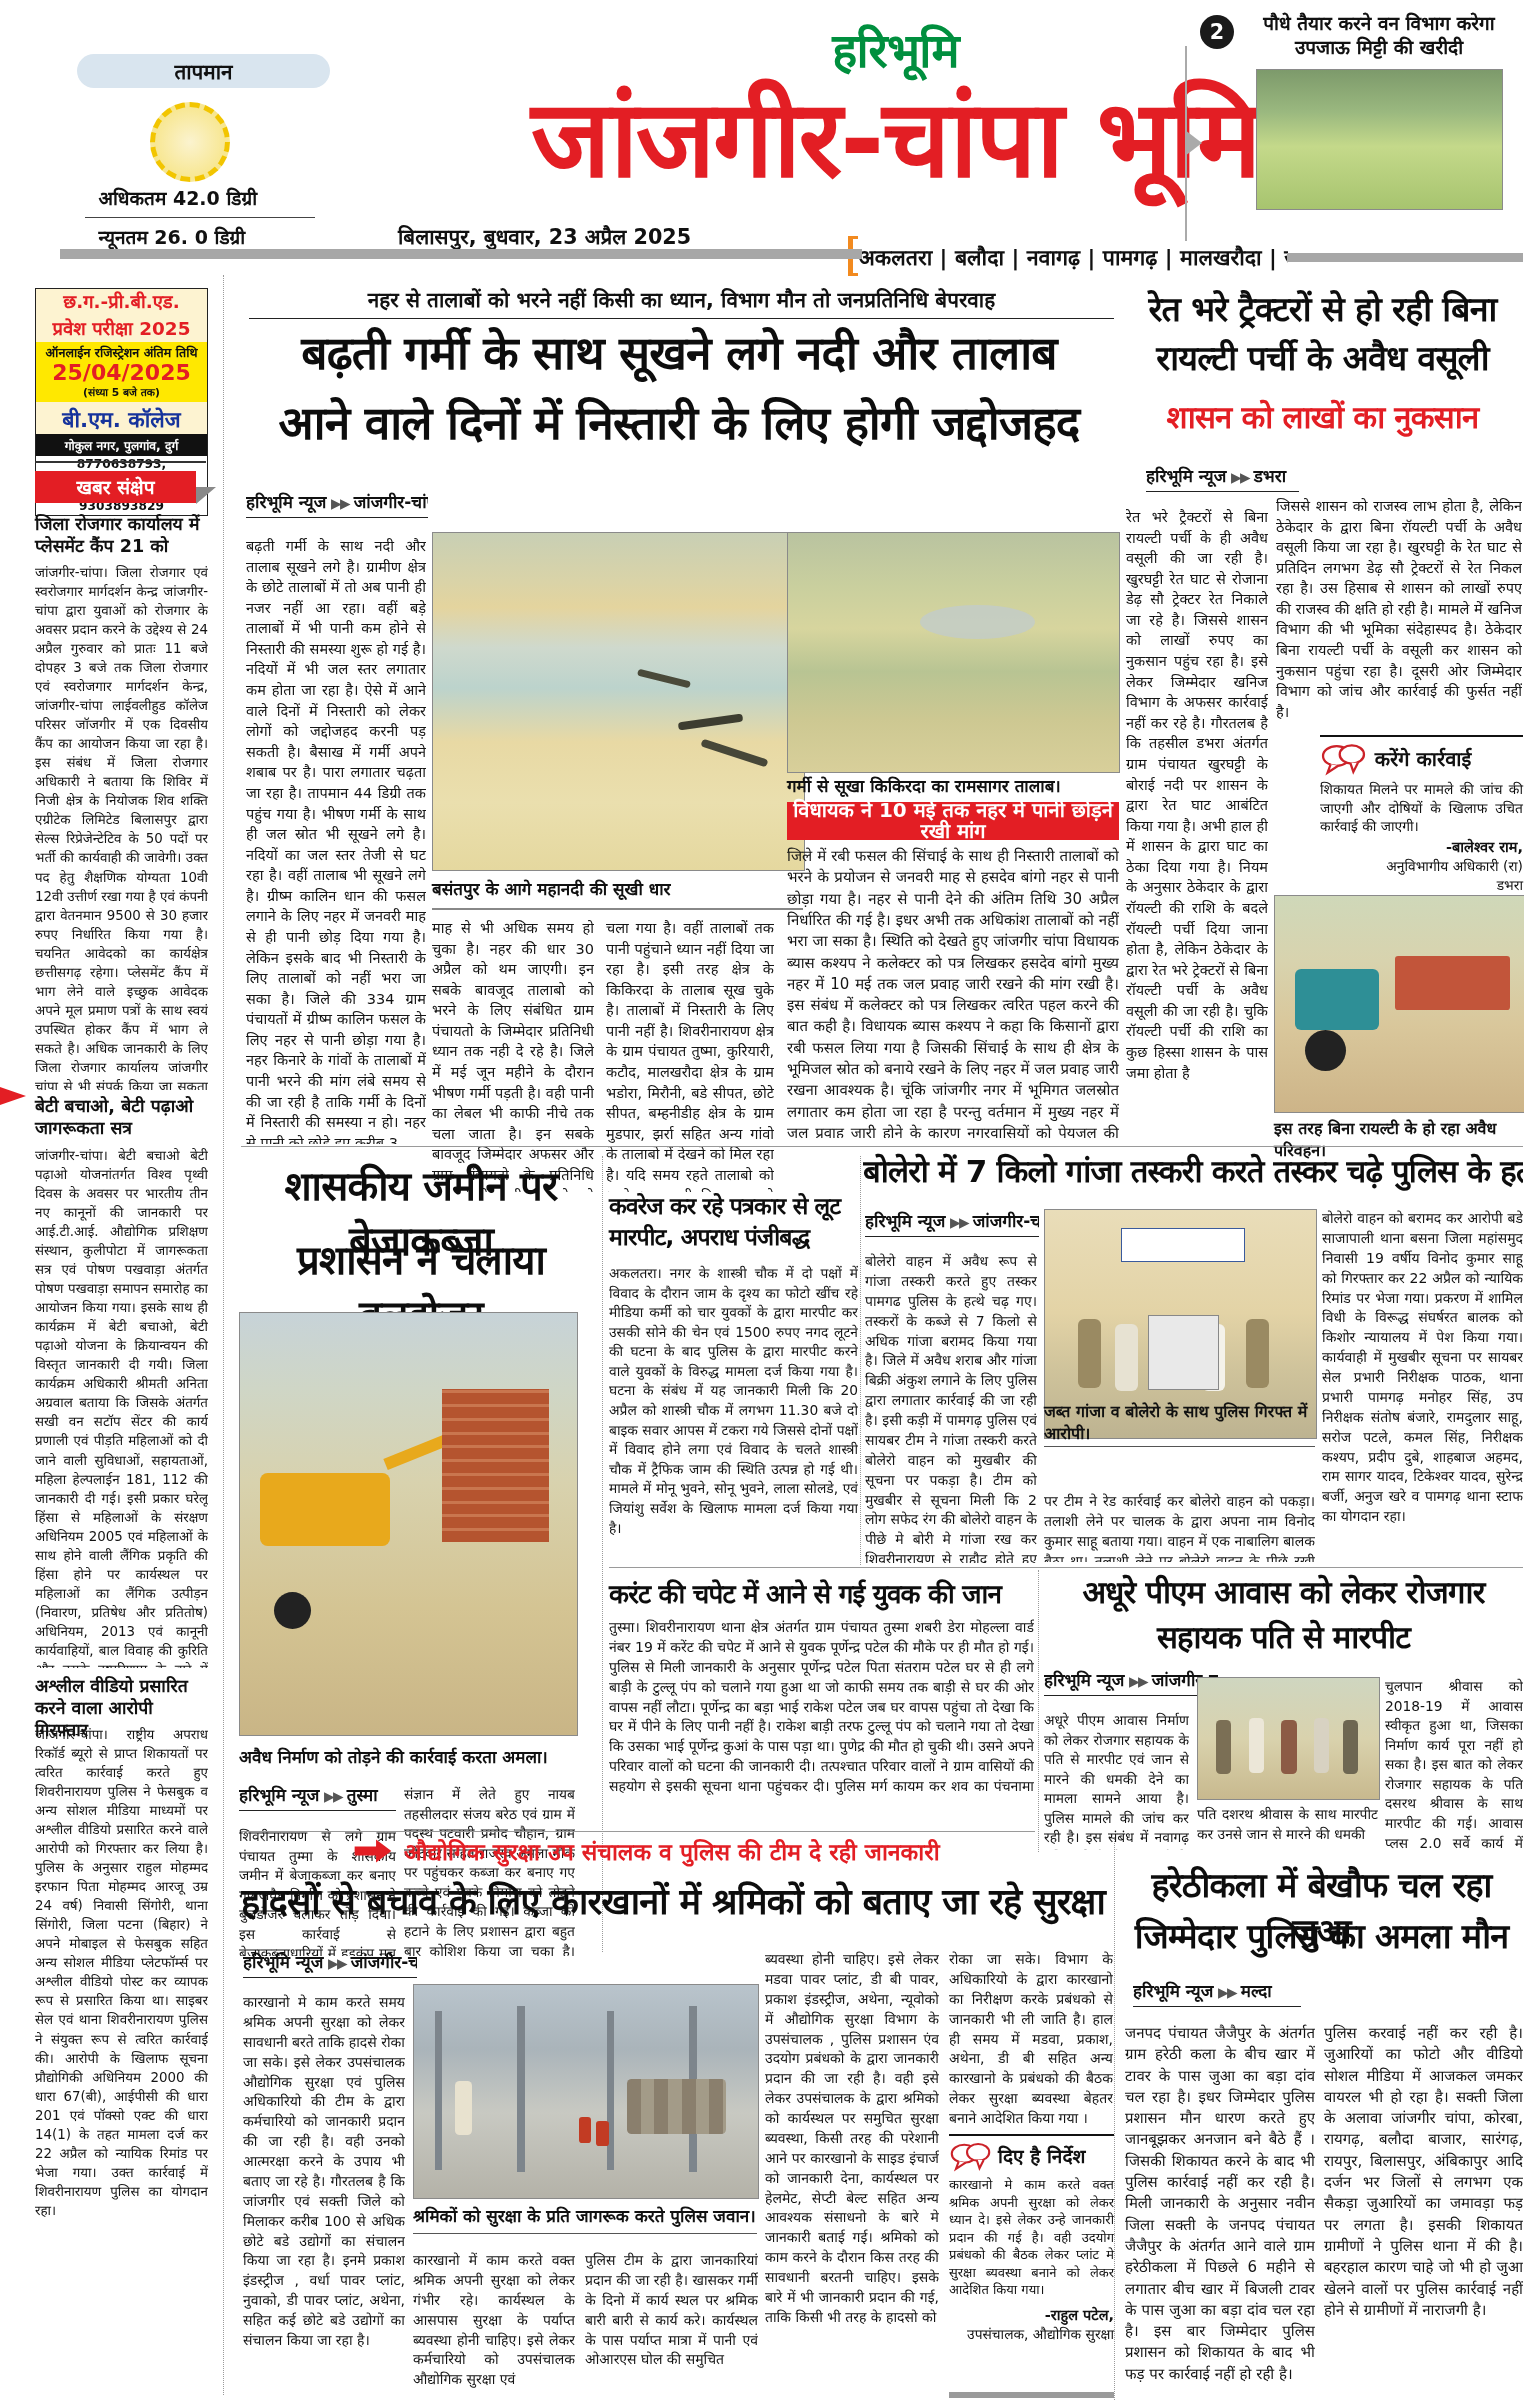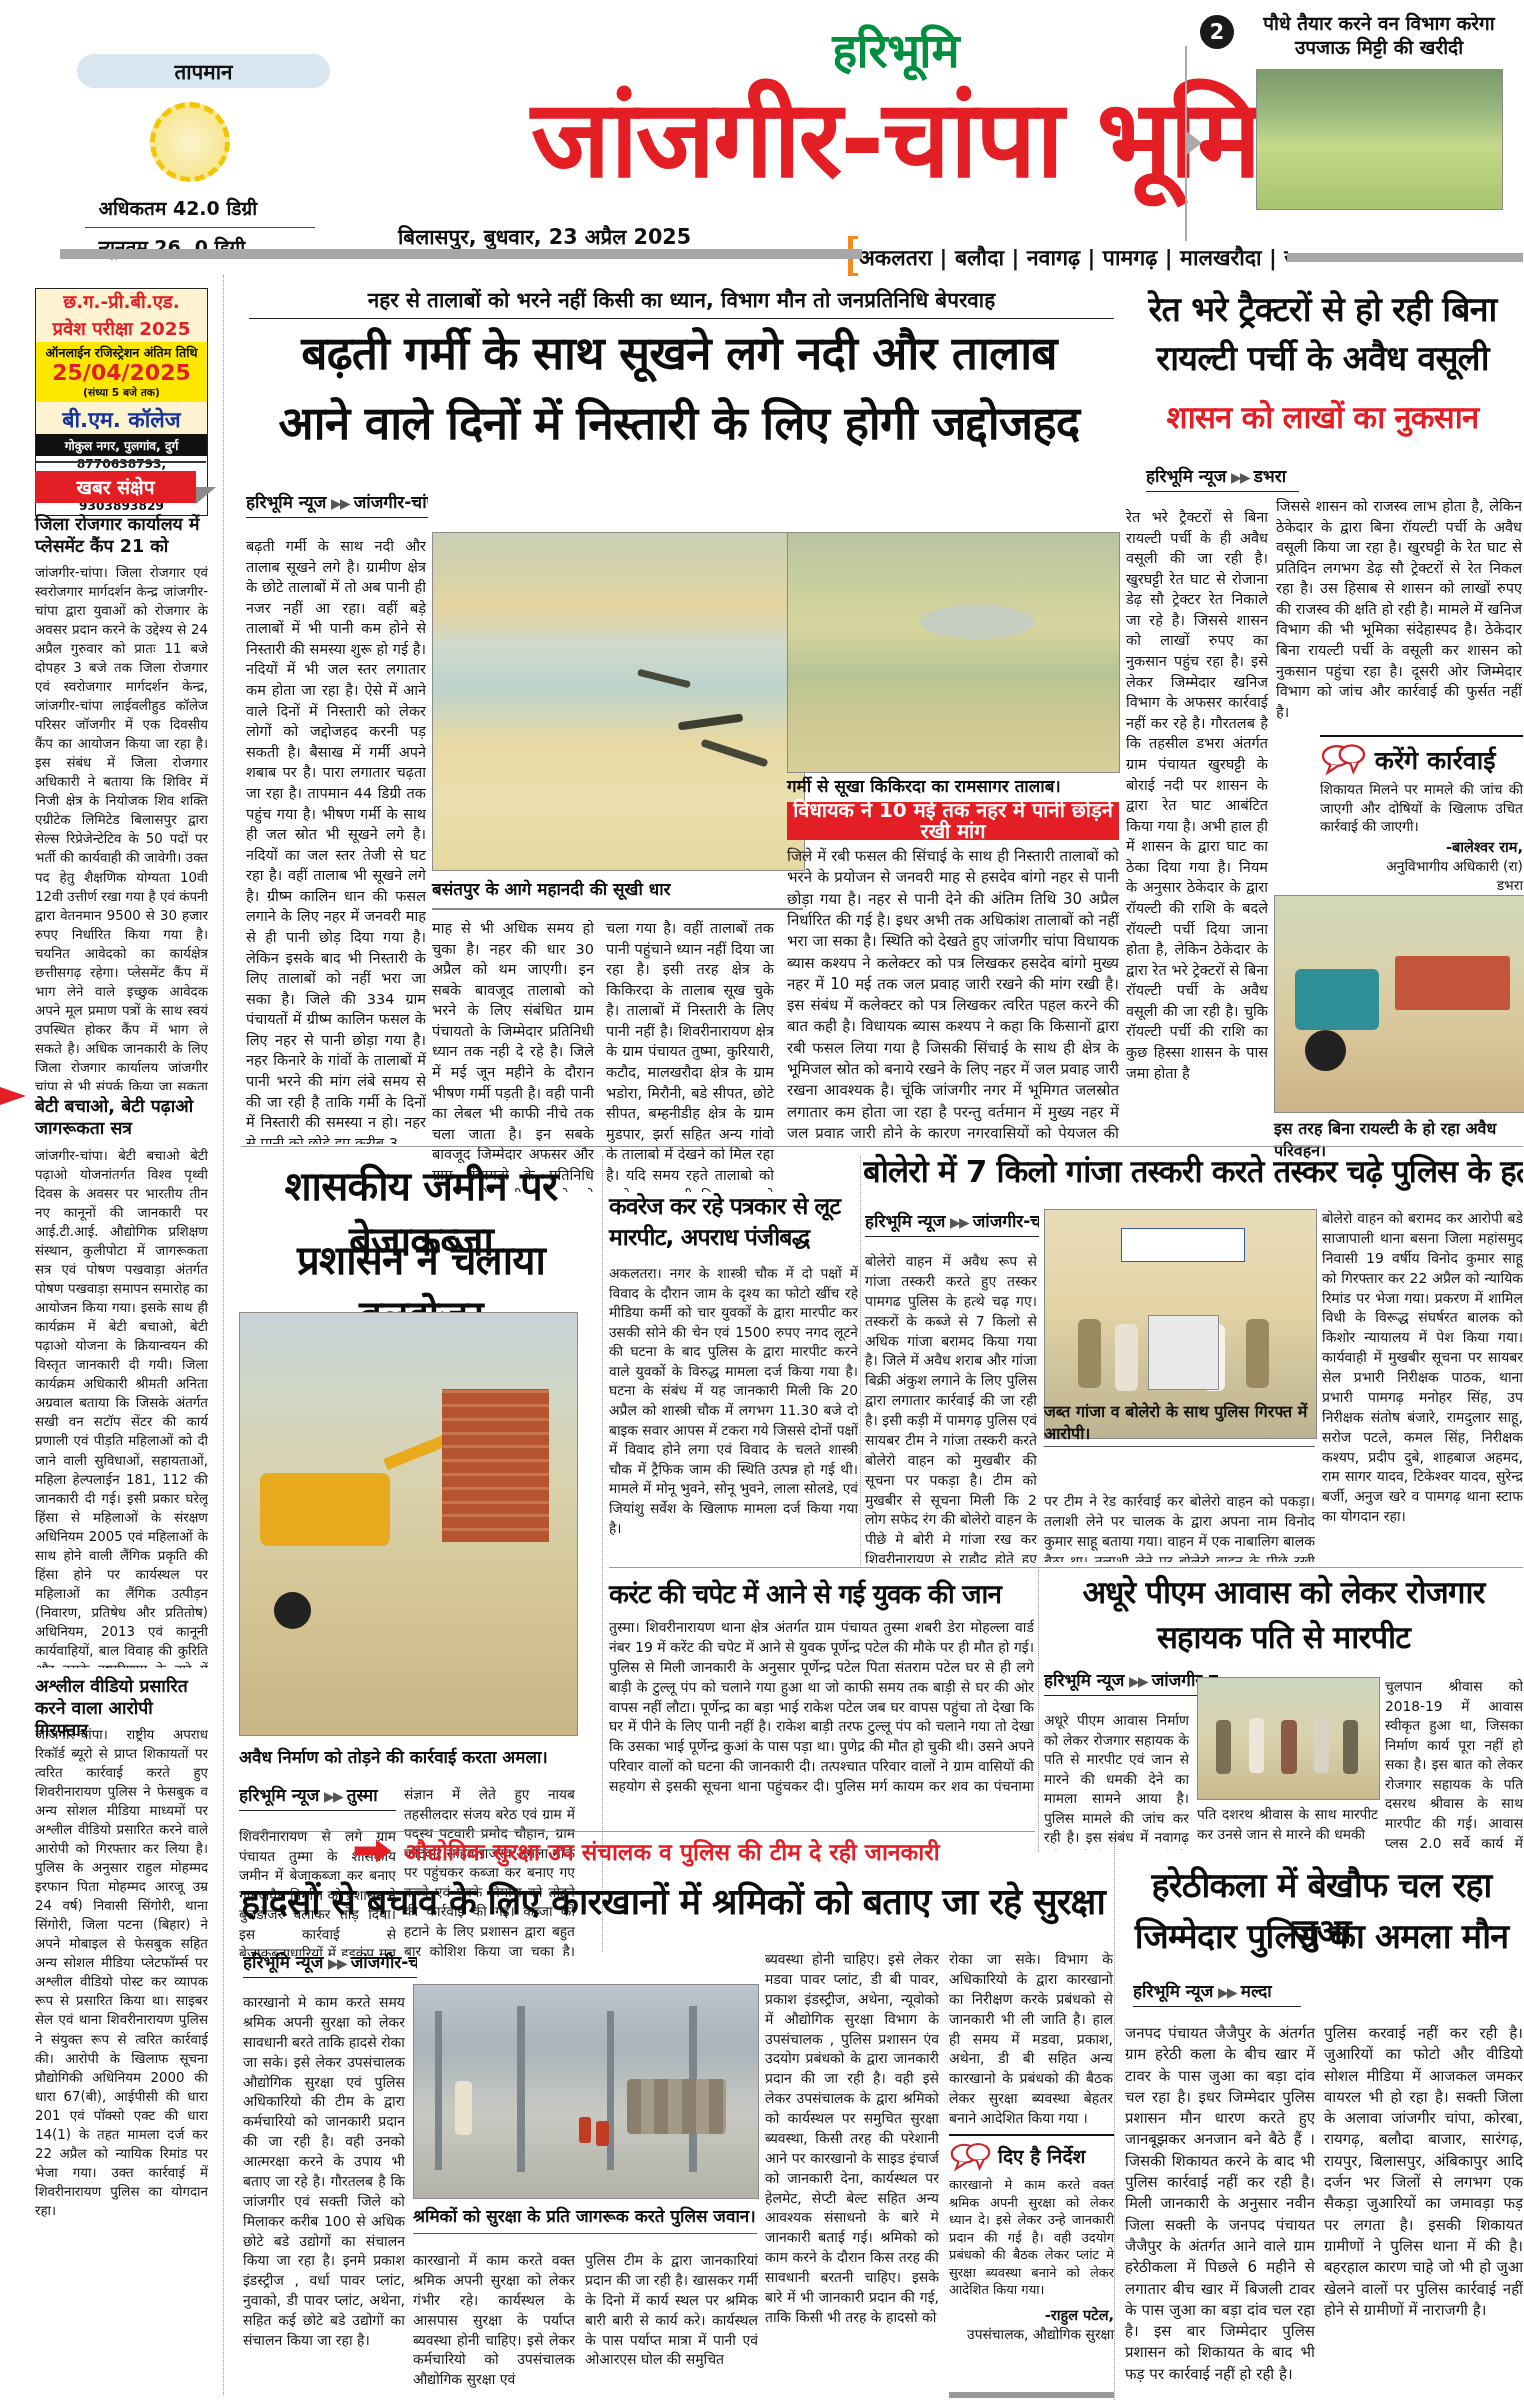--- a/index.html
+++ b/index.html
@@ -11,36 +11,36 @@
   .body-txt{font-size:14px;line-height:1.42;text-align:justify;overflow:hidden;color:#141414;}
   .cap{font-weight:bold;font-size:17px;color:#111;}
   .byline{font-weight:bold;font-size:17px;border-bottom:1.5px solid #222;padding-bottom:3.8px;white-space:nowrap;overflow:hidden;}
   .byline .arr{color:#555;font-size:13.8px;letter-spacing:-1.5px;padding:0 4.6px;}
   .rule-h{background:#a7a7a7;}
   .rule-dot{border-right:1.5px dotted #9a9a9a;width:0;}
   .hairline{background:#888;height:1.5px;}
   .headline{font-weight:bold;color:#0d0d0d;letter-spacing:-0.8px;}
   .red{color:#e31e24;}
   .qbox{border-top:2.3px solid #111;}
-  .qbox .qtitle{font-weight:bold;font-size:25px;}
+  .qbox .qtitle{font-weight:bold;font-size:20px;}
   .qbox .qtext{font-size:13.8px;line-height:1.35;text-align:justify;}
   .qbox .qname{font-weight:bold;font-size:14.5px;text-align:right;}
   .qbox .qrole{font-size:13.8px;text-align:right;}
   .photo{border:0.8px solid #8a8a8a;}
   .banner-red{background:#e31e24;color:#fff;font-weight:bold;display:flex;align-items:center;justify-content:center;}
 </style>
 </head>
 <body>
 
 <div id="paper">
 
   <div class="abs" style="left:77px;top:54px;width:268px;">
     <div style="width:253px;height:34px;background:#d9e5ef;border-radius:17px;display:flex;align-items:center;justify-content:center;font-size:20.7px;font-weight:bold;">तापमान</div>
     <div style="width:70px;height:70px;margin:13.8px 0 0 73px;border-radius:50%;background:radial-gradient(#fbf3cf,#f6e27a);border:5.4px dashed #f2c500;"></div>
-    <div style="margin-top:13px;font-size:19px;font-weight:bold;padding-left:21.4px;">अधिकतम 42.0 डिग्री</div>
+    <div style="margin-top:3px;font-size:19px;font-weight:bold;padding-left:21.4px;">अधिकतम 42.0 डिग्री</div>
     <div style="width:230px;height:1.5px;background:#444;margin:6.1px 0 6.1px 7.7px;"></div>
     <div style="font-size:19px;font-weight:bold;padding-left:21.4px;">न्यूनतम 26. 0 डिग्री</div>
   </div>
 
   <div class="abs ctr" style="left:490px;top:17px;width:811px;font-size:47px;font-weight:bold;color:#008f3e;letter-spacing:-0.8px;">हरिभूमि</div>
   <div class="abs ctr" style="left:459px;top:67px;width:872px;font-size:107px;line-height:1.35;font-weight:bold;color:#e31e24;letter-spacing:-2.3px;white-space:nowrap;">जांजगीर-चांपा भूमि</div>
   <div class="abs" style="left:398px;top:222px;width:360px;font-size:20.7px;font-weight:bold;">बिलासपुर, बुधवार, 23 अप्रैल  2025</div>
 
   <div class="abs" style="left:848px;top:236px;width:440px;display:flex;align-items:center;">
     <div style="width:7.7px;height:34px;border-left:5.4px solid #f28a1f;border-top:3.8px solid #f28a1f;border-bottom:3.8px solid #f28a1f;"></div>

